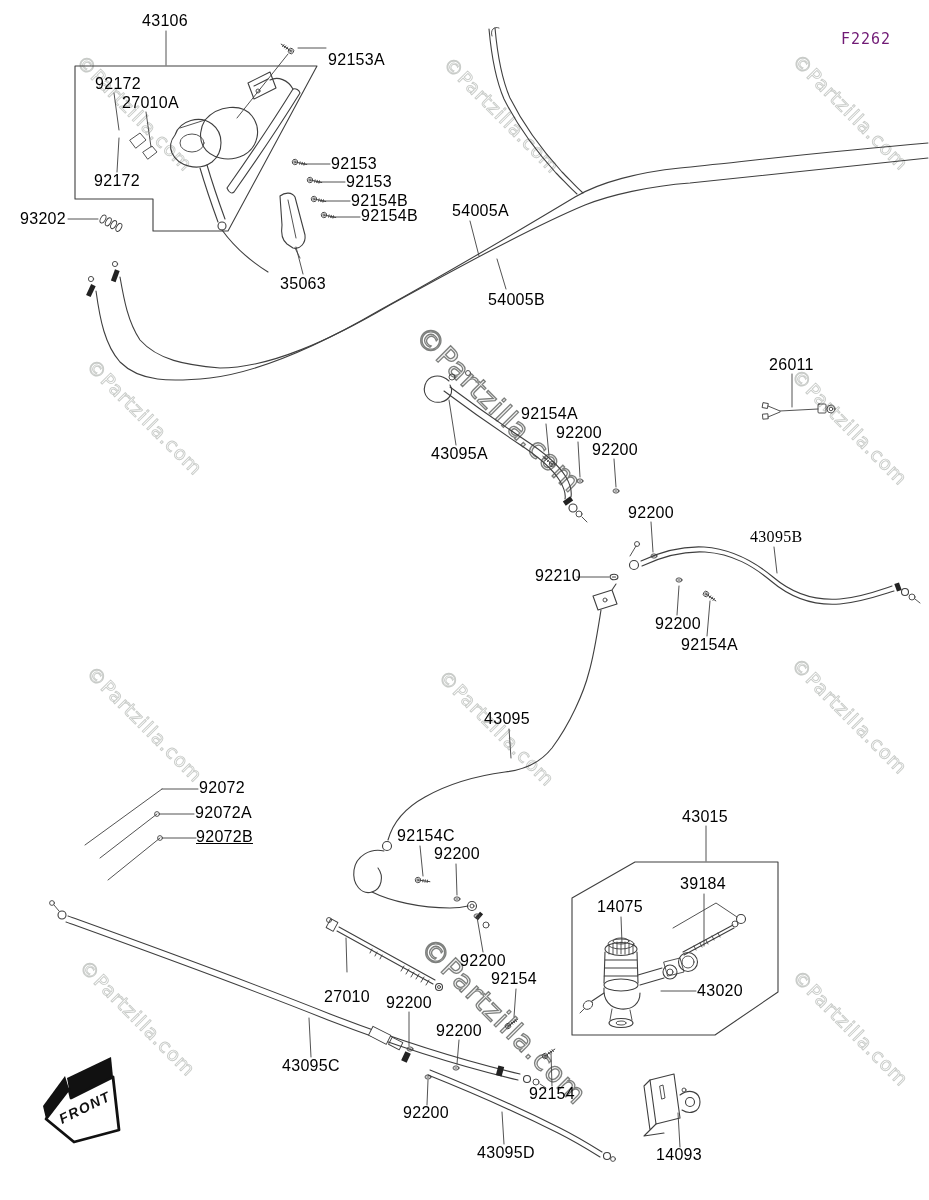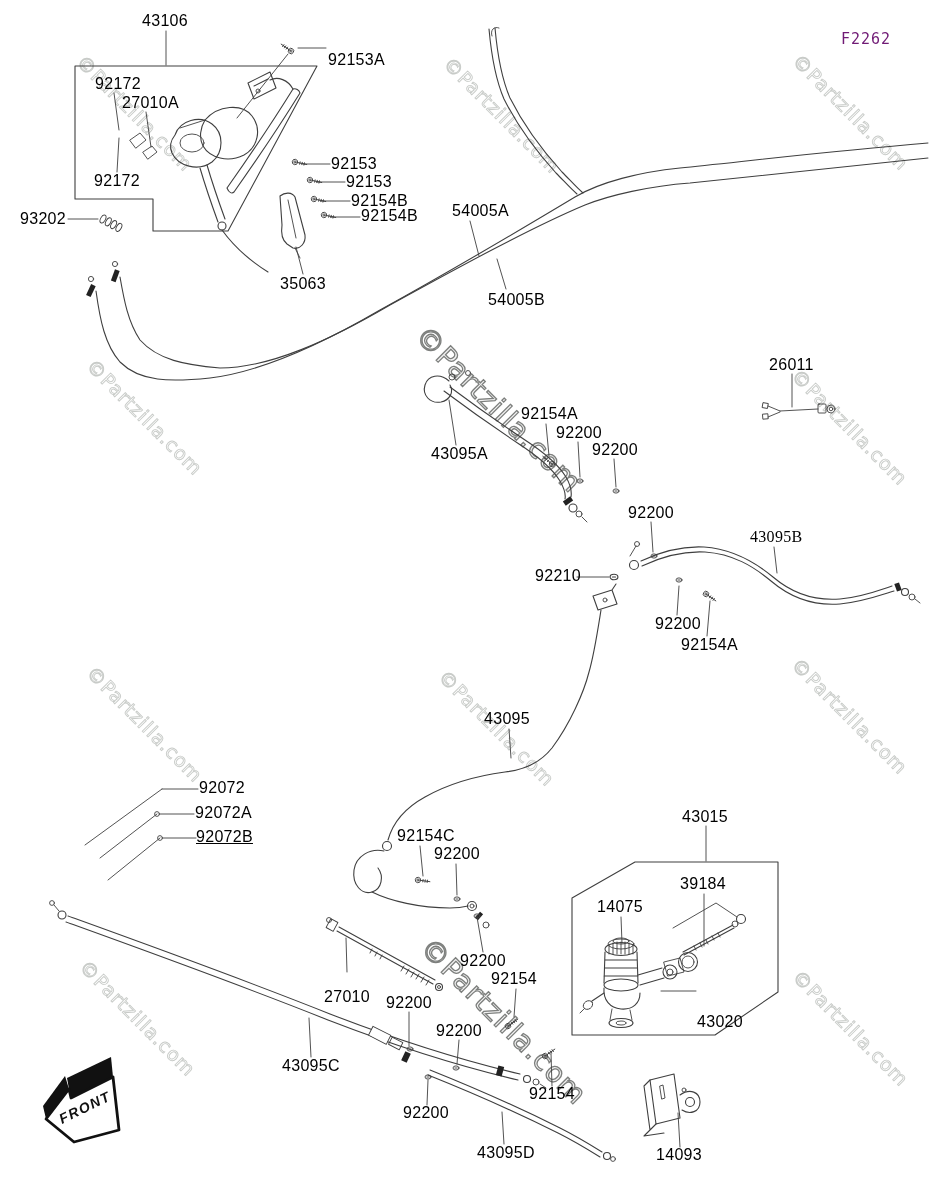--- a/index.html
+++ b/index.html
@@ -294,21 +294,21 @@
       <div class="plabel" style="left: 196px; top: 829px; text-decoration: underline;">92072B</div>
       <div class="plabel" style="left: 397px; top: 828px;">92154C</div>
       <div class="plabel" style="left: 434px; top: 846px;">92200</div>
       <div class="plabel" style="left: 682px; top: 809px;">43015</div>
       <div class="plabel" style="left: 680px; top: 876px;">39184</div>
       <div class="plabel" style="left: 597px; top: 899px;">14075</div>
       <div class="plabel" style="left: 324px; top: 973px; margin-top: 16px;">27010</div>
       <div class="plabel" style="left: 460px; top: 953px;">92200</div>
       <div class="plabel" style="left: 491px; top: 971px;">92154</div>
       <div class="plabel" style="left: 386px; top: 995px;">92200</div>
-      <div class="plabel" style="left: 697px; top: 983px; margin-top: 31px;">43020</div>
+      <div class="plabel" style="left: 697px; top: 983px;">43020</div>
       <div class="plabel" style="left: 436px; top: 1023px;">92200</div>
       <div class="plabel" style="left: 282px; top: 1058px;">43095C</div>
       <div class="plabel" style="left: 403px; top: 1105px;">92200</div>
       <div class="plabel" style="left: 529px; top: 1086px;">92154</div>
       <div class="plabel" style="left: 477px; top: 1145px;">43095D</div>
       <div class="plabel" style="left: 656px; top: 1147px;">14093</div>
     </div>
 
 <div class="code">F2262</div>
 

